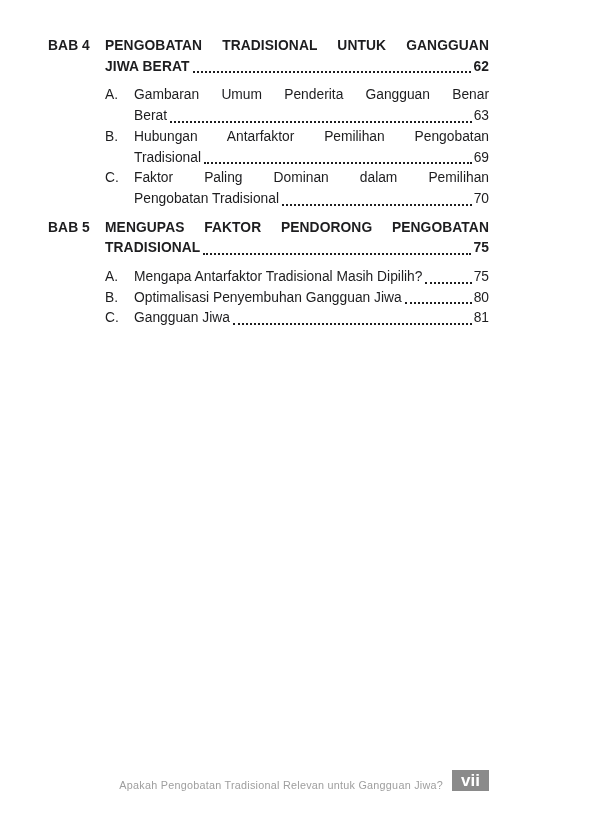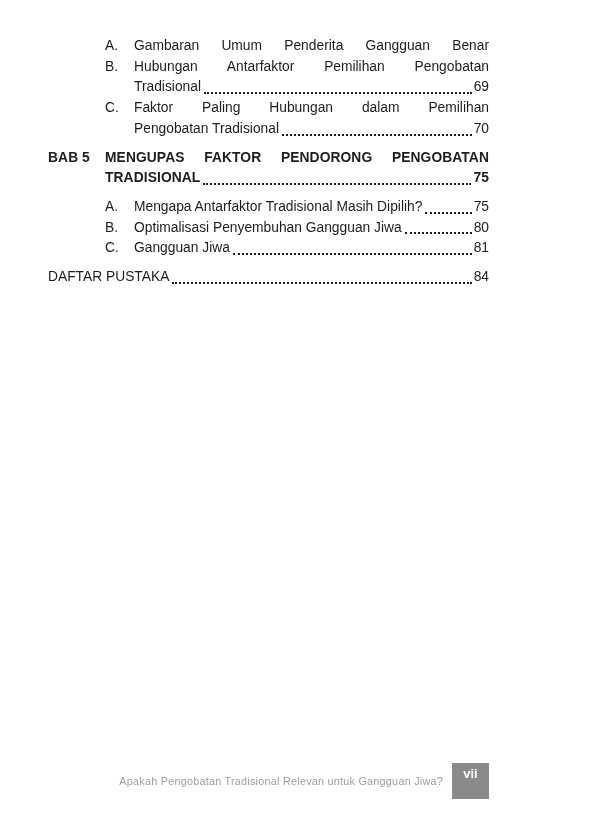--- a/index.html
+++ b/index.html
@@ -47,74 +47,90 @@
   .item { display: grid; grid-template-columns: 29px 1fr; }
   .item .letter { white-space: nowrap; }
 
   .back-matter { margin-top: 0; }
 
   .footer {
     position: absolute;
     top: 770px;
     right: 111px;
     display: flex;
-    align-items: center;
+    align-items: flex-end;
     height: 21px;
   }
   .footer-text {
     color: #9e9e9e;
     font-size: 10.8px;
     letter-spacing: 0.25px;
     white-space: nowrap;
     margin-right: 9px;
   }
   .footer-badge {
     background: #8a8a8a;
     color: #ffffff;
     font-weight: 700;
-    font-size: 13px;
+    font-size: 17px;
     min-width: 37px;
-    height: 36px;
+    height: 21px;
     line-height: 21px;
     text-align: center;
     padding: 0 8px;
   }
 </style>
 </head>
 <body>
 
 <div class="page">
   <main class="content">
 
     <section>
+      <div class="chapter-heading">
+        <span class="chapter-label">BAB 4</span>
+        <div>
+          <div class="line justify">PENGOBATAN TRADISIONAL UNTUK GANGGUAN</div>
+          <div class="line leader-row">
+            <span class="entry-text">JIWA BERAT</span>
+            <span class="dots"></span>
+            <span class="pagenum">62</span>
+          </div>
+        </div>
+      </div>
       <div class="items">
 
         <div class="item">
           <span class="letter">A.</span>
           <div>
             <div class="line justify">Gambaran Umum Penderita Gangguan Benar</div>
+            <div class="line leader-row">
+              <span class="entry-text">Berat</span>
+              <span class="dots"></span>
+              <span class="pagenum">63</span>
+            </div>
           </div>
         </div>
 
         <div class="item">
           <span class="letter">B.</span>
           <div>
             <div class="line justify">Hubungan Antarfaktor Pemilihan Pengobatan</div>
             <div class="line leader-row">
               <span class="entry-text">Tradisional</span>
               <span class="dots"></span>
               <span class="pagenum">69</span>
             </div>
           </div>
         </div>
 
         <div class="item">
           <span class="letter">C.</span>
           <div>
-            <div class="line justify">Faktor Paling Hubungan dalam Pemilihan</div>
+            <div class="line justify">Faktor Paling Dominan dalam Pemilihan</div>
             <div class="line leader-row">
               <span class="entry-text">Pengobatan Tradisional</span>
               <span class="dots"></span>
               <span class="pagenum">70</span>
             </div>
           </div>
         </div>
 
       </div>
     </section>
@@ -162,25 +178,20 @@
               <span class="entry-text">Gangguan Jiwa</span>
               <span class="dots"></span>
               <span class="pagenum">81</span>
             </div>
           </div>
         </div>
 
       </div>
     </section>
 
-    <div class="line leader-row back-matter">
-      <span class="entry-text">DAFTAR PUSTAKA</span>
-      <span class="dots"></span>
-      <span class="pagenum">84</span>
-    </div>
 
   </main>
 
   <footer class="footer">
     <span class="footer-text">Apakah Pengobatan Tradisional Relevan untuk Gangguan Jiwa?</span>
     <span class="footer-badge">vii</span>
   </footer>
 </div>
 
 </body></html>

